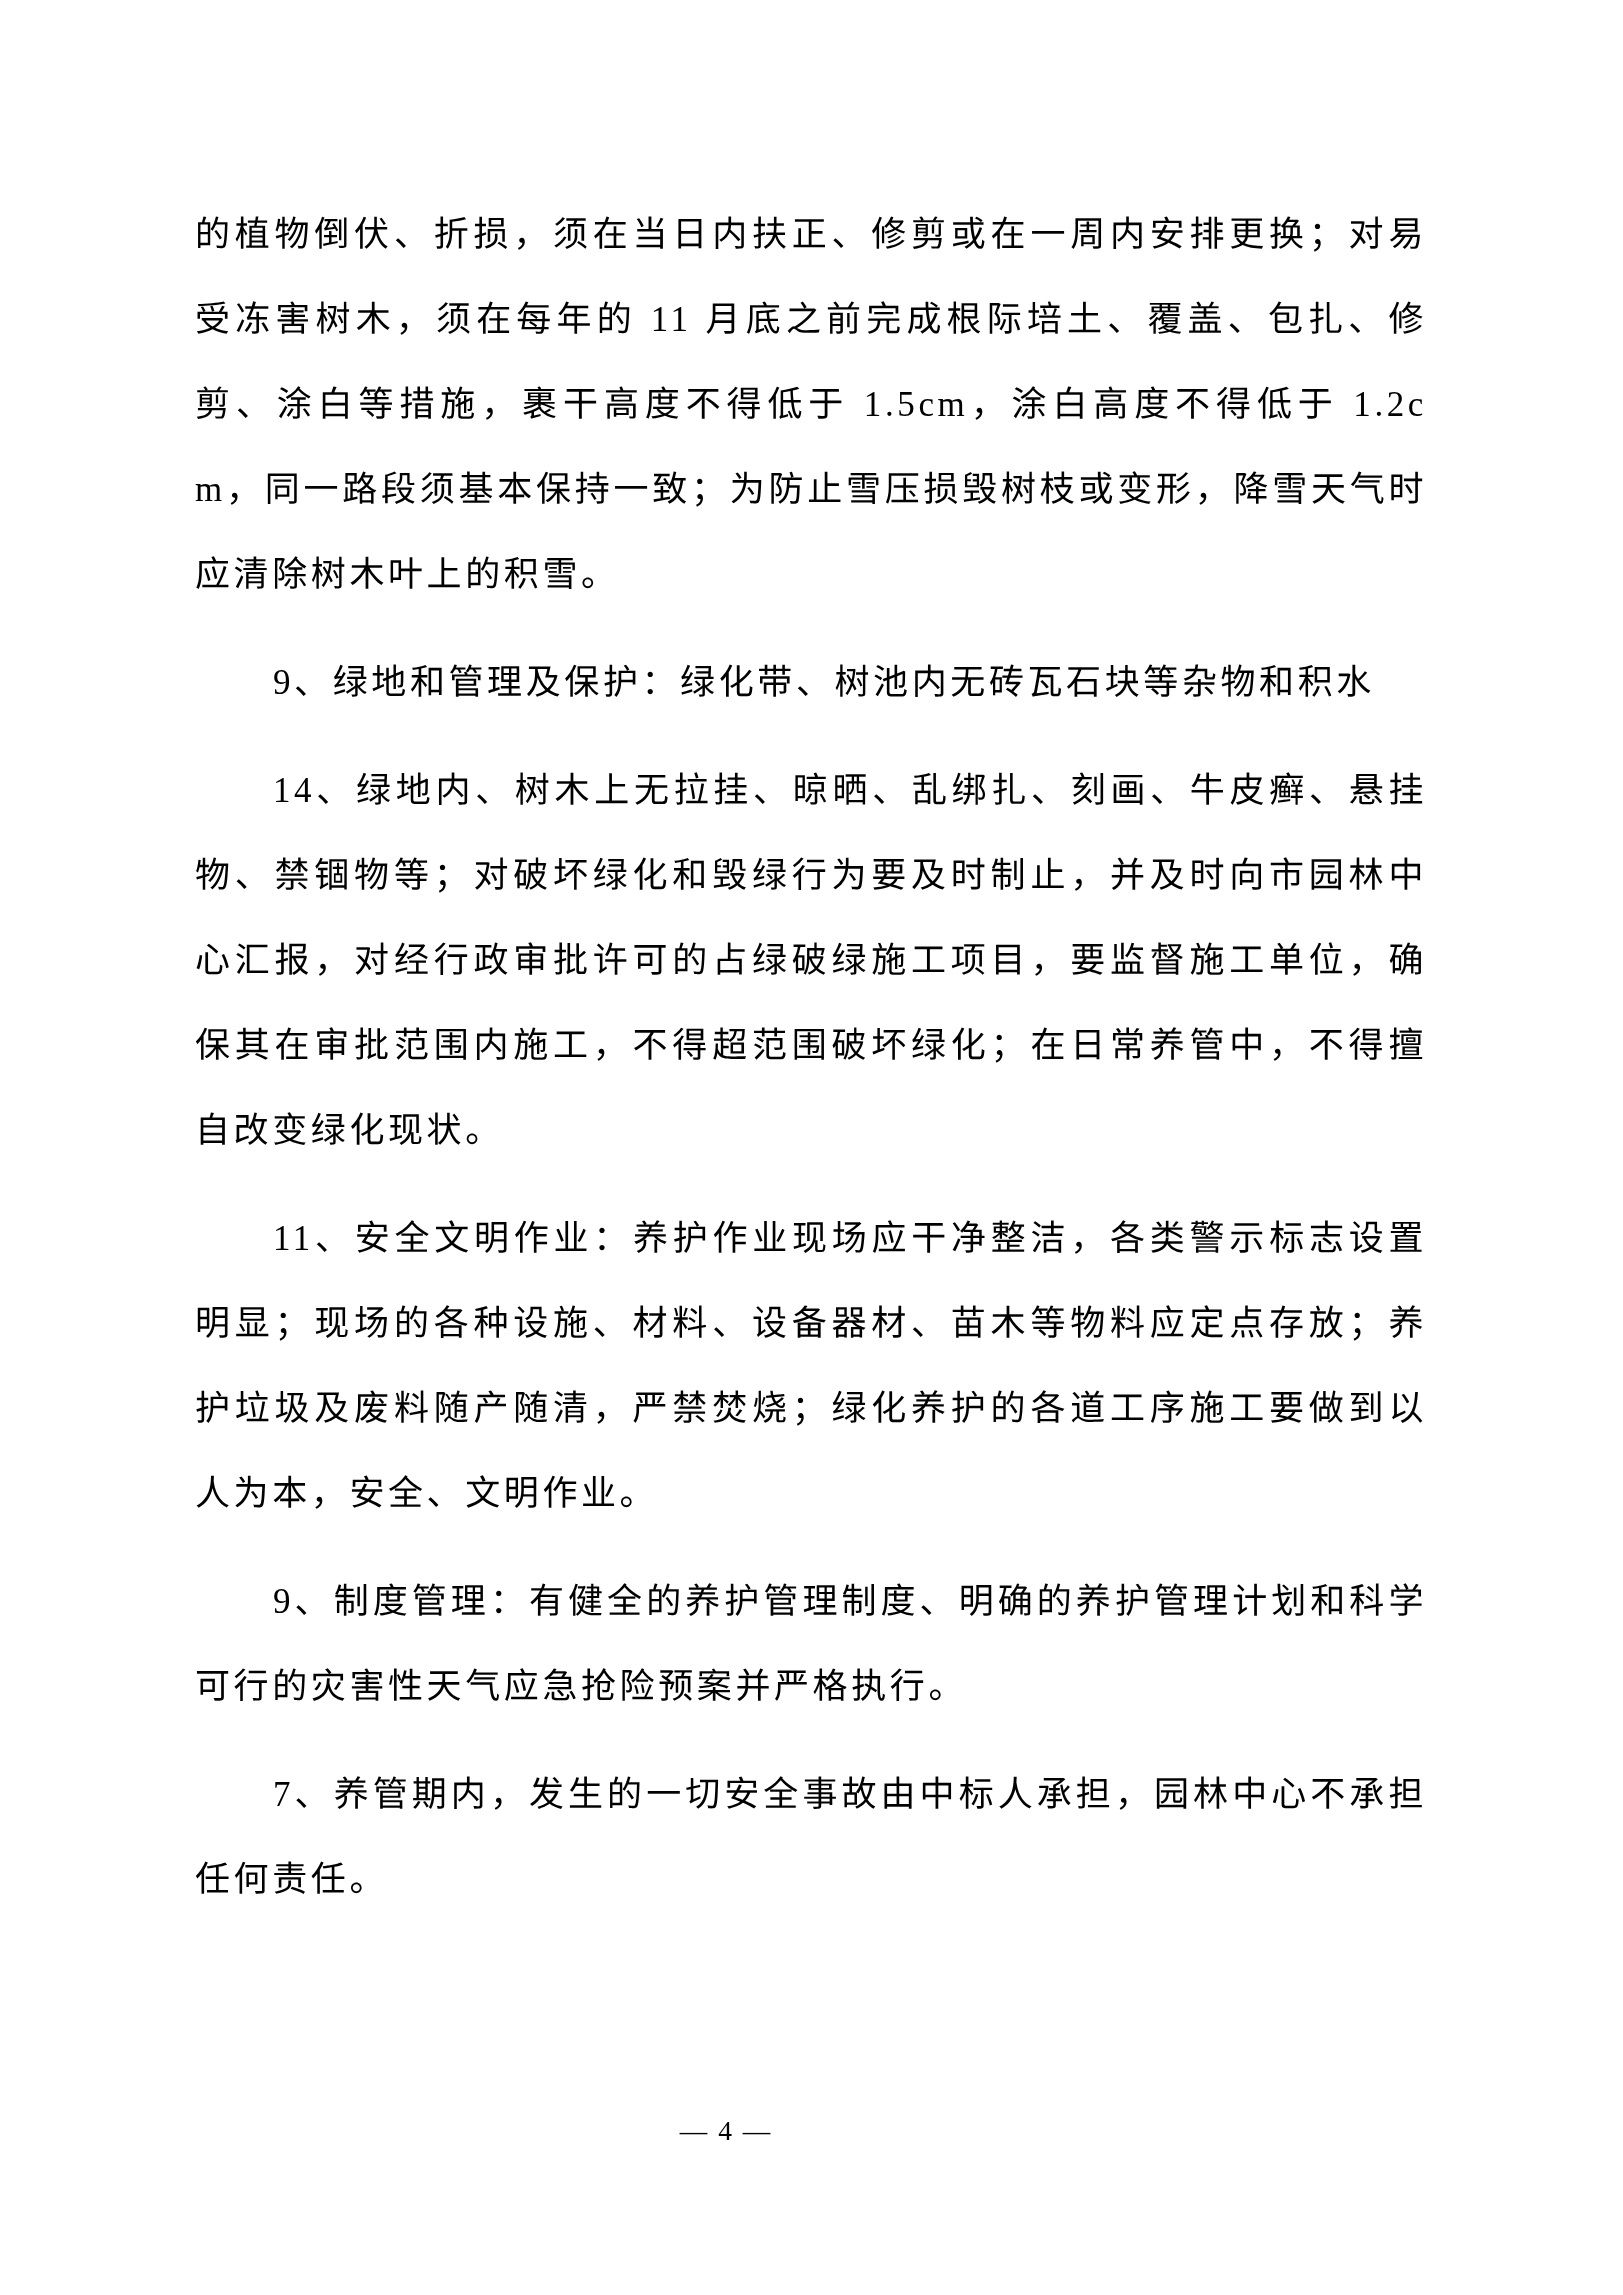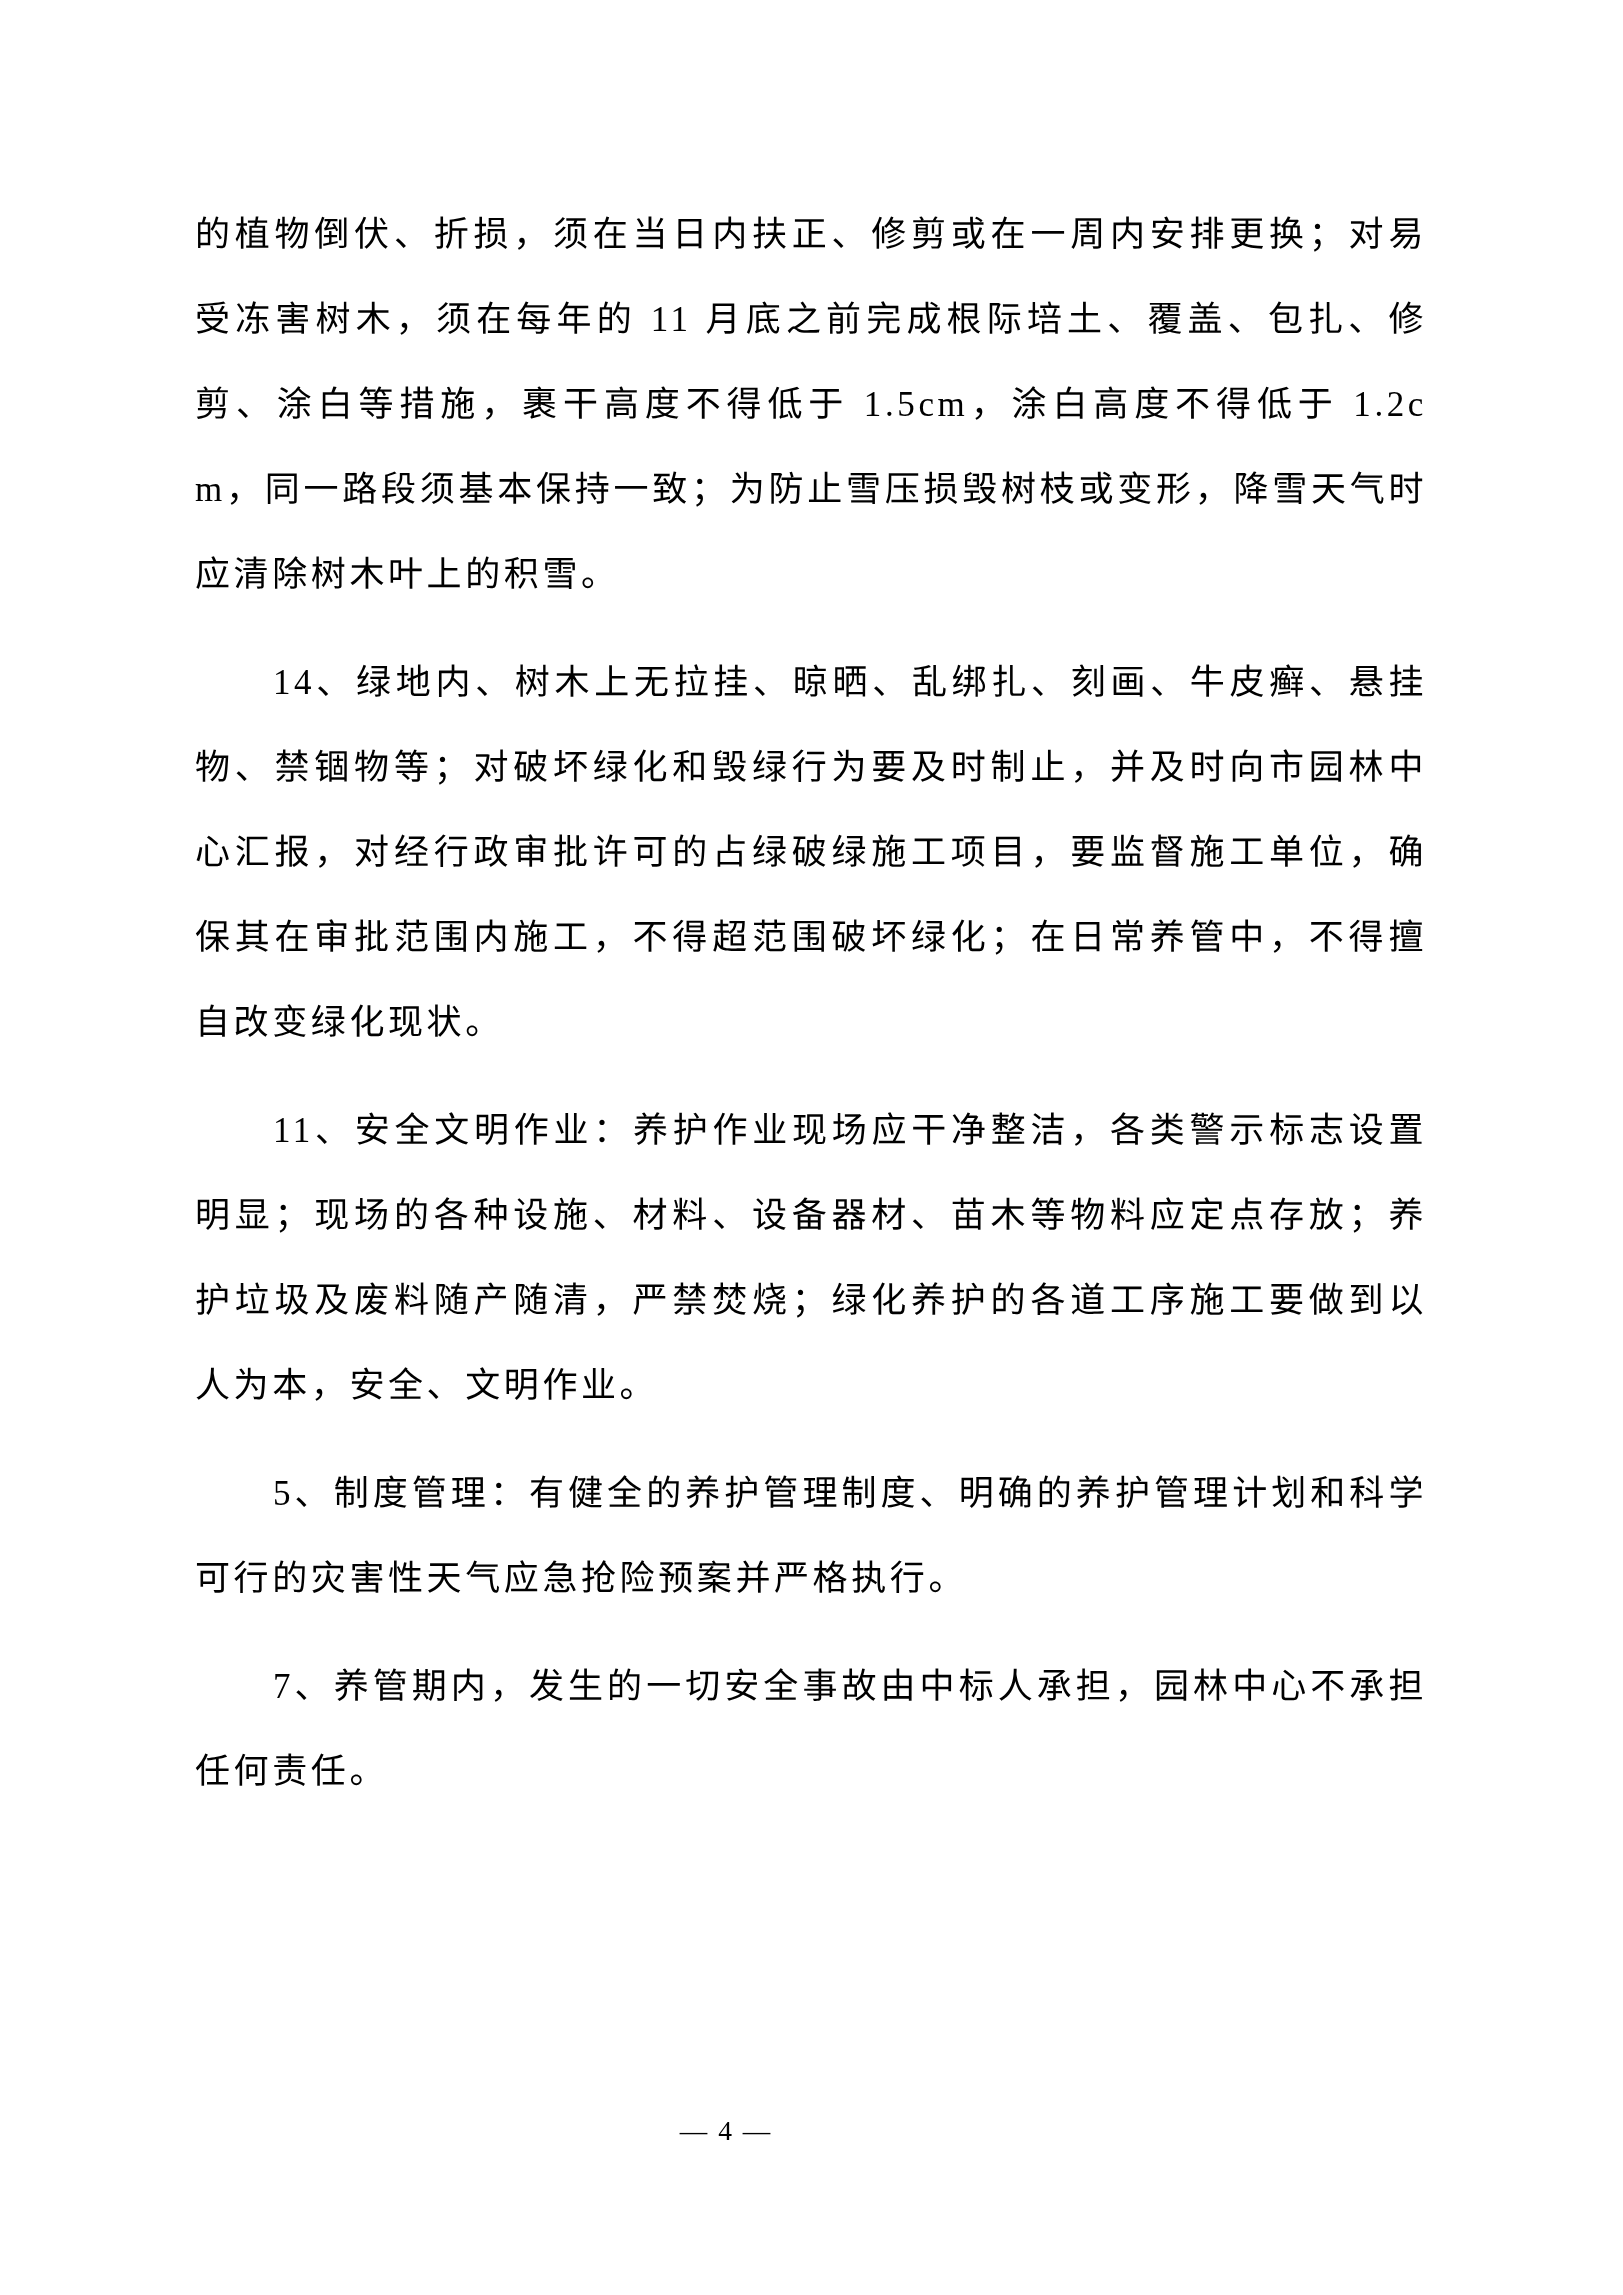--- a/index.html
+++ b/index.html
@@ -49,20 +49,21 @@
     letter-spacing: 2px;
     color: #000000;
   }
 </style>
 </head>
 <body>
 
 <div class="page">
   <div class="text-block">
     <p class="para continuation">的植物倒伏、折损，须在当日内扶正、修剪或在一周内安排更换；对易受冻害树木，须在每年的 11 月底之前完成根际培土、覆盖、包扎、修剪、涂白等措施，裹干高度不得低于 1.5cm，涂白高度不得低于 1.2cm，同一路段须基本保持一致；为防止雪压损毁树枝或变形，降雪天气时应清除树木叶上的积雪。</p>
+    <p class="para indent">9、绿地和管理及保护：绿化带、树池内无砖瓦石块等杂物和积水</p>
     <p class="para indent">14、绿地内、树木上无拉挂、晾晒、乱绑扎、刻画、牛皮癣、悬挂物、禁锢物等；对破坏绿化和毁绿行为要及时制止，并及时向市园林中心汇报，对经行政审批许可的占绿破绿施工项目，要监督施工单位，确保其在审批范围内施工，不得超范围破坏绿化；在日常养管中，不得擅自改变绿化现状。</p>
     <p class="para indent">11、安全文明作业：养护作业现场应干净整洁，各类警示标志设置明显；现场的各种设施、材料、设备器材、苗木等物料应定点存放；养护垃圾及废料随产随清，严禁焚烧；绿化养护的各道工序施工要做到以人为本，安全、文明作业。</p>
-    <p class="para indent">5、制度管理：有健全的养护管理制度、明确的养护管理计划和科学可行的灾害性天气应急抢险预案并严格执行。</p>
+    <p class="para indent">9、制度管理：有健全的养护管理制度、明确的养护管理计划和科学可行的灾害性天气应急抢险预案并严格执行。</p>
     <p class="para indent">7、养管期内，发生的一切安全事故由中标人承担，园林中心不承担任何责任。</p>
   </div>
   <div class="page-number">— 4 —</div>
 </div>
 
 
 </body></html>

